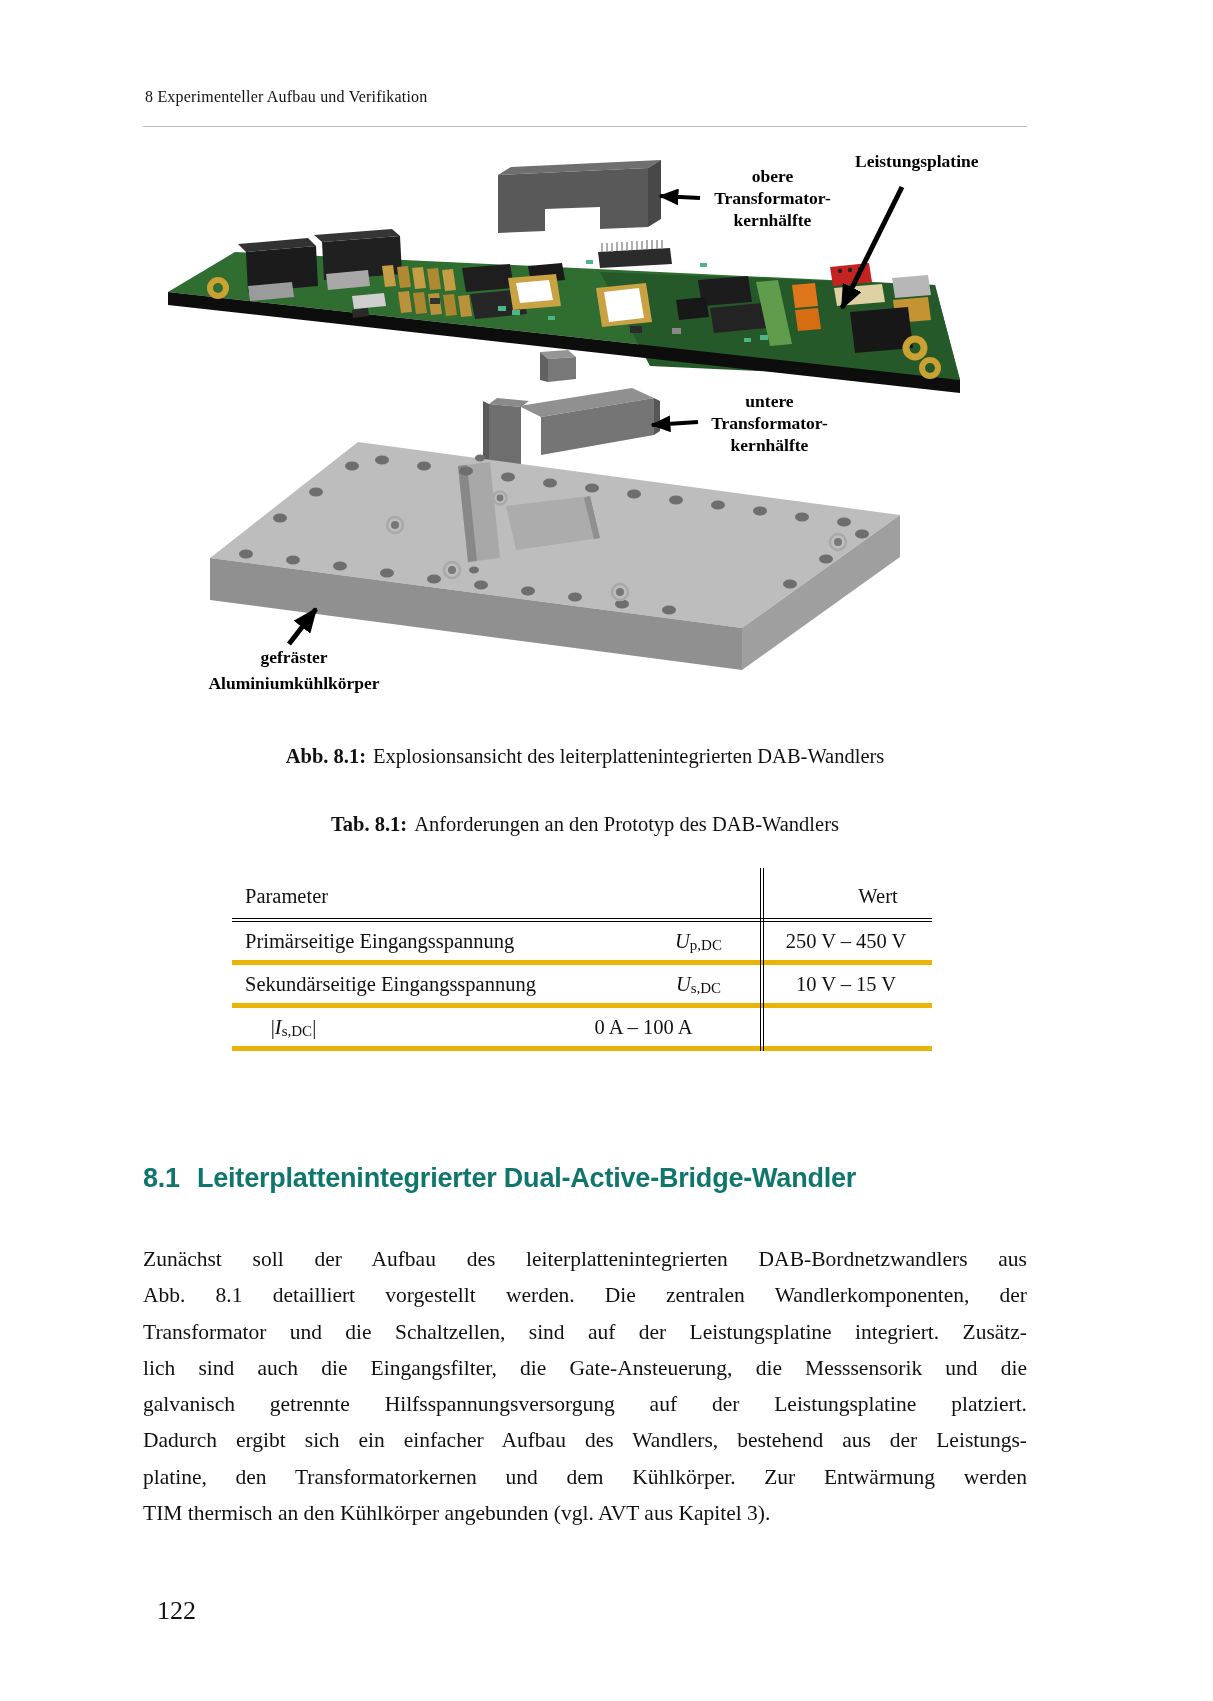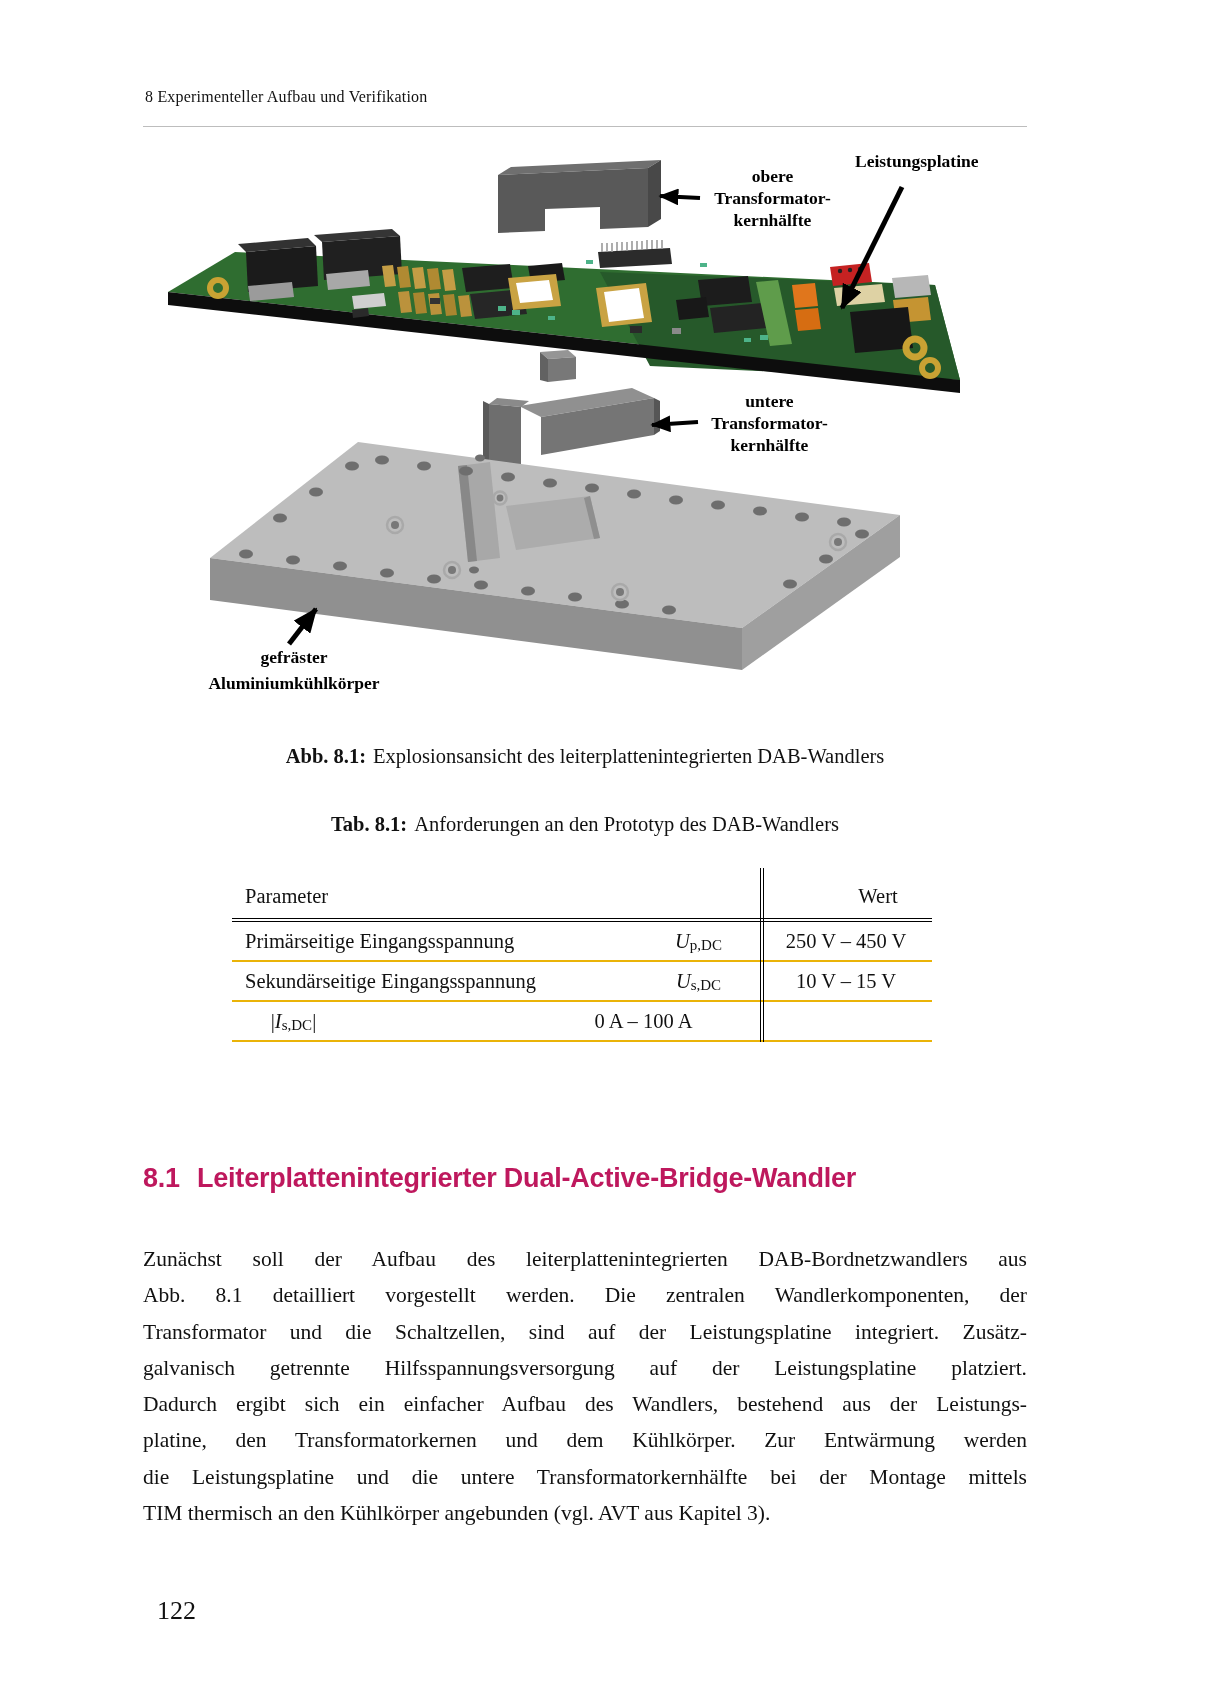--- a/index.html
+++ b/index.html
@@ -12,29 +12,29 @@
   .fig-label{position:absolute;font-size:17.5px;line-height:22px;text-align:center;color:#000;}
   .fig-label.single{text-align:left;line-height:21px;}
   .fig-label.hs{line-height:26px;}
   .caption{position:absolute;left:143px;width:884px;text-align:center;font-size:20.5px;}
   .capb{font-weight:bold;margin-right:7px;}
   .datatable{position:absolute;left:232px;top:868px;width:700px;font-size:20.5px;}
   .vline{position:absolute;left:528px;top:0;bottom:0;width:2px;
          border-left:1px solid #000;border-right:1px solid #000;}
   .thead{display:flex;height:50px;align-items:flex-end;padding-bottom:10px;box-sizing:border-box;gap:32px;}
   .hrule2{height:2px;border-top:1px solid #000;border-bottom:1px solid #000;}
-  .trow{display:flex;height:38px;line-height:38px;border-bottom:2px solid #eab308;}
+  .trow{display:flex;height:38px;line-height:38px;border-bottom:5px solid #eab308;}
   .c1{width:405px;padding-left:13px;box-sizing:border-box;white-space:nowrap;}
   .c2{width:123px;text-align:center;white-space:nowrap;}
   .c3{flex:1;text-align:center;white-space:nowrap;}
   .sym i{font-style:italic;}
   .sym sub{font-size:15px;font-style:normal;position:relative;top:2px;vertical-align:baseline;}
   .secheading{position:absolute;left:143px;top:1163px;display:flex;gap:17px;
               font-family:"Liberation Sans","DejaVu Sans",sans-serif;
-              font-weight:bold;font-size:27px;letter-spacing:-0.2px;color:#be185d;}
+              font-weight:bold;font-size:27px;letter-spacing:-0.2px;color:#0f766e;}
   .bodytext{position:absolute;left:143px;top:1241px;width:884px;font-size:21.5px;}
   .bodyline{height:36.3px;line-height:36.3px;text-align:justify;text-align-last:justify;white-space:nowrap;}
   .bodyline.last{text-align-last:left;}
   .pagenum{position:absolute;left:157px;top:1596px;font-size:26px;}
 </style>
 </head>
 <body>
 
 <div class="page">
 
@@ -254,22 +254,22 @@
 
   <div class="secheading">
     <span>8.1</span>
     <span>Leiterplattenintegrierter Dual-Active-Bridge-Wandler</span>
   </div>
 
   <div class="bodytext">
     <div class="bodyline">Zunächst soll der Aufbau des leiterplattenintegrierten DAB-Bordnetzwandlers aus</div>
     <div class="bodyline">Abb. 8.1 detailliert vorgestellt werden. Die zentralen Wandlerkomponenten, der</div>
     <div class="bodyline">Transformator und die Schaltzellen, sind auf der Leistungsplatine integriert. Zusätz-</div>
+    <div class="bodyline">lich sind auch die Eingangsfilter, die Gate-Ansteuerung, die Messsensorik und die</div>
     <div class="bodyline">galvanisch getrennte Hilfsspannungsversorgung auf der Leistungsplatine platziert.</div>
     <div class="bodyline">Dadurch ergibt sich ein einfacher Aufbau des Wandlers, bestehend aus der Leistungs-</div>
     <div class="bodyline">platine, den Transformatorkernen und dem Kühlkörper. Zur Entwärmung werden</div>
-    <div class="bodyline">die Leistungsplatine und die untere Transformatorkernhälfte bei der Montage mittels</div>
     <div class="bodyline last">TIM thermisch an den Kühlkörper angebunden (vgl. AVT aus Kapitel 3).</div>
   </div>
 
   <div class="pagenum">122</div>
 
 </div>
 
 </body></html>

